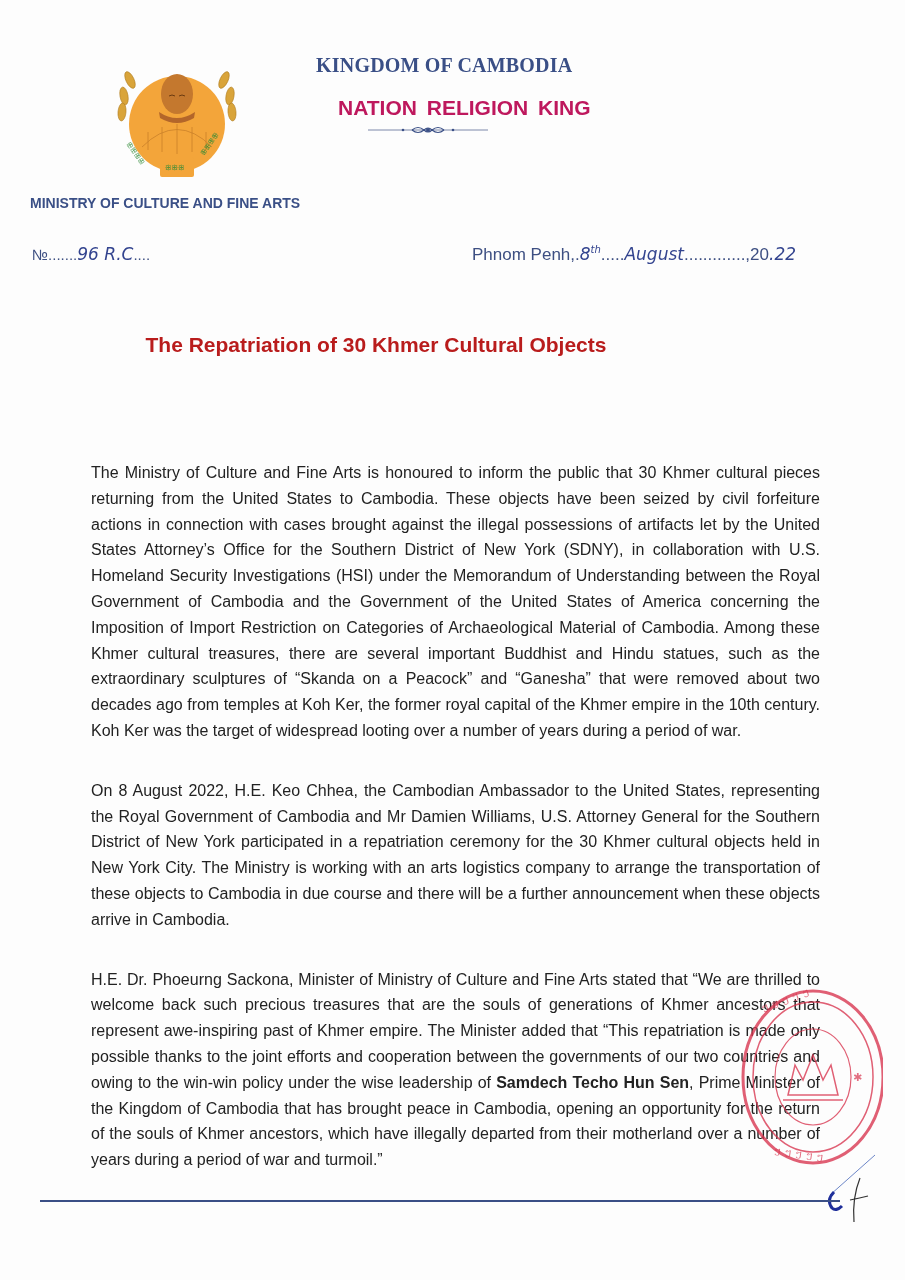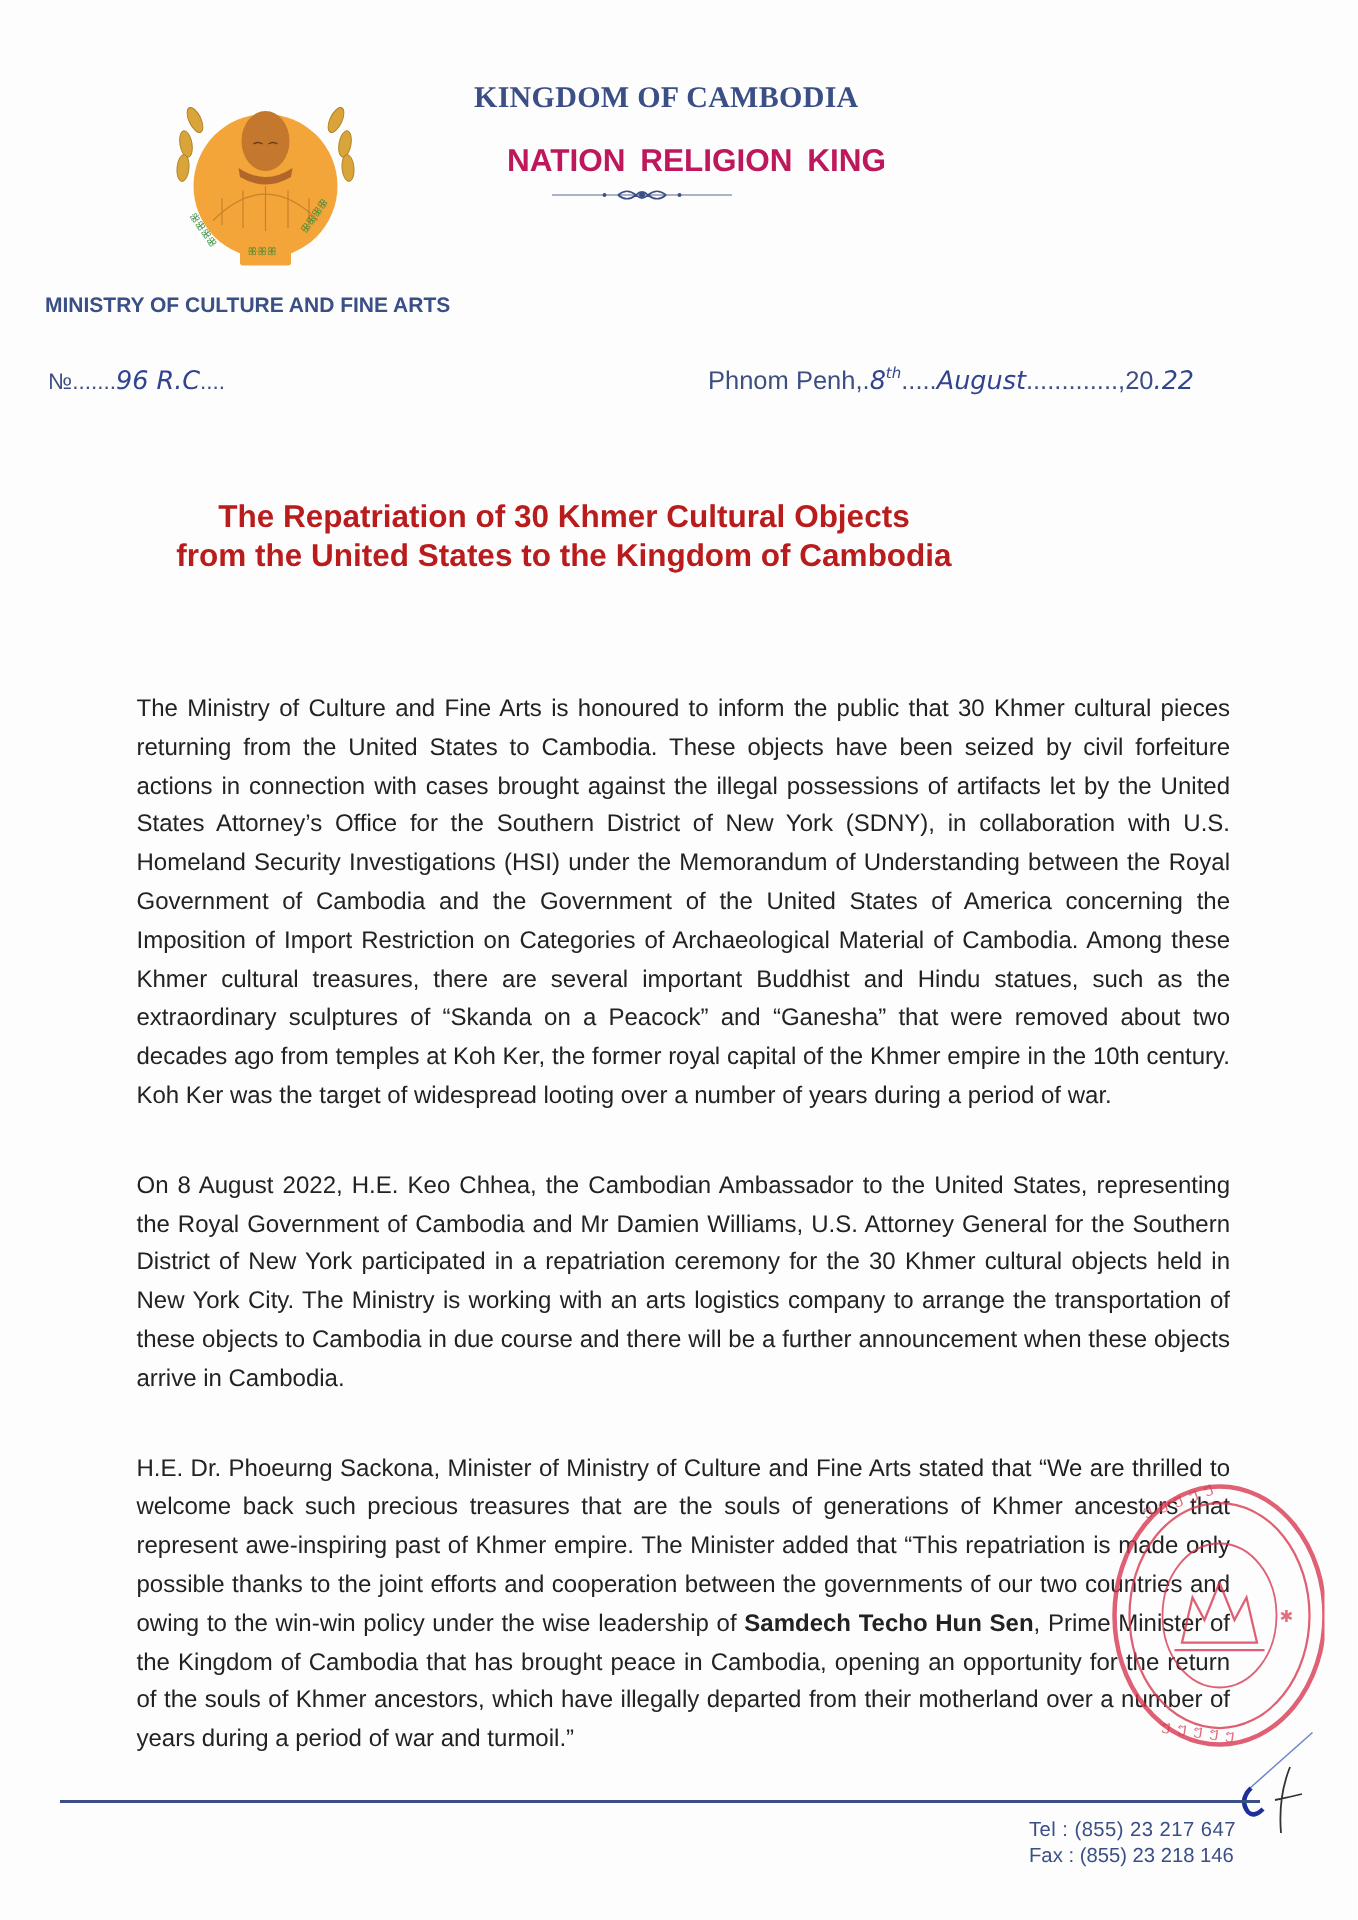--- a/index.html
+++ b/index.html
@@ -93,21 +93,20 @@
   <div class="refline">
     <span>№</span><span class="dots">.......</span><span class="hand">96 R.C</span><span class="dots">....</span>
   </div>
 
   <div class="dateline">
     <span>Phnom Penh,</span><span>.</span><span class="hand">8</span><span class="hand sup">th</span><span>.....</span><span class="hand">August</span><span>.............,</span><span>20</span><span class="hand">.22</span>
   </div>
 
   <div class="title">
     <div>The Repatriation of 30 Khmer Cultural Objects</div>
-    <div>from the United States to the Kingdom of Cambodia</div>
   </div>
 
   <div class="body">
     <p>The Ministry of Culture and Fine Arts is honoured to inform the public that 30 Khmer cultural pieces returning from the United States to Cambodia. These objects have been seized by civil forfeiture actions in connection with cases brought against the illegal possessions of artifacts let by the United States Attorney’s Office for the Southern District of New York (SDNY), in collaboration with U.S. Homeland Security Investigations (HSI) under the Memorandum of Understanding between the Royal Government of Cambodia and the Government of the United States of America concerning the Imposition of Import Restriction on Categories of Archaeological Material of Cambodia. Among these Khmer cultural treasures, there are several important Buddhist and Hindu statues, such as the extraordinary sculptures of “Skanda on a Peacock” and “Ganesha” that were removed about two decades ago from temples at Koh Ker, the former royal capital of the Khmer empire in the 10th century.  Koh Ker was the target of widespread looting over a number of years during a period of war.</p>
     <p>On 8 August 2022, H.E. Keo Chhea, the Cambodian Ambassador to the United States, representing the Royal Government of Cambodia and Mr Damien Williams, U.S. Attorney General for the Southern District of New York participated in a repatriation ceremony for the 30 Khmer cultural objects held in New York City.  The Ministry is working with an arts logistics company to arrange the transportation of these objects to Cambodia in due course and there will be a further announcement when these objects arrive in Cambodia.</p>
     <p><span>H.E. Dr. Phoeurng Sackona, Minister of Ministry of Culture and Fine Arts stated that “We are thrilled to welcome back such precious treasures that are the souls of generations of Khmer ancestors that represent awe-inspiring past of Khmer empire. The Minister added that “This repatriation is made only possible thanks to the joint efforts and cooperation between the governments of our two countries and owing to the win-win policy under the wise leadership of </span><b>Samdech Techo Hun Sen</b><span>, Prime Minister of the Kingdom of Cambodia that has brought peace in Cambodia, opening an opportunity for the return of the souls of Khmer ancestors, which have illegally departed from their motherland over a number of years during a period of war and turmoil.”</span></p>
   </div>
 
   <svg class="seal" viewBox="0 0 150 195">
     <g fill="none" stroke="#d8344e" opacity="0.78">
@@ -128,17 +127,13 @@
     <path d="M55 5 L10 45" stroke="#6c86c8" stroke-width="1" fill="none"></path>
     <path d="M14 42 q-8 8 -2 16 q4 4 10 -2" stroke="#1f2f9a" stroke-width="3" fill="none"></path>
     <path d="M40 28 q-8 20 -6 44 M30 50 q10 -2 18 -4" stroke="#333" stroke-width="1.2" fill="none"></path>
   </svg>
 
   <div class="footer-rule"></div>
   <div class="addr">
     <div>Address : 227, Preah Norodom Blvd., Khan Chamkar Mon,</div>
     <div class="l2">Phnom Penh, Kingdom of Cambodia.</div>
   </div>
-  <div class="contact">
-    <div class="tel-label">Tel  : (855) 23 217 647</div>
-    <div>Fax : (855) 23 218 146</div>
-  </div>
 </div>
 
 </body></html>

